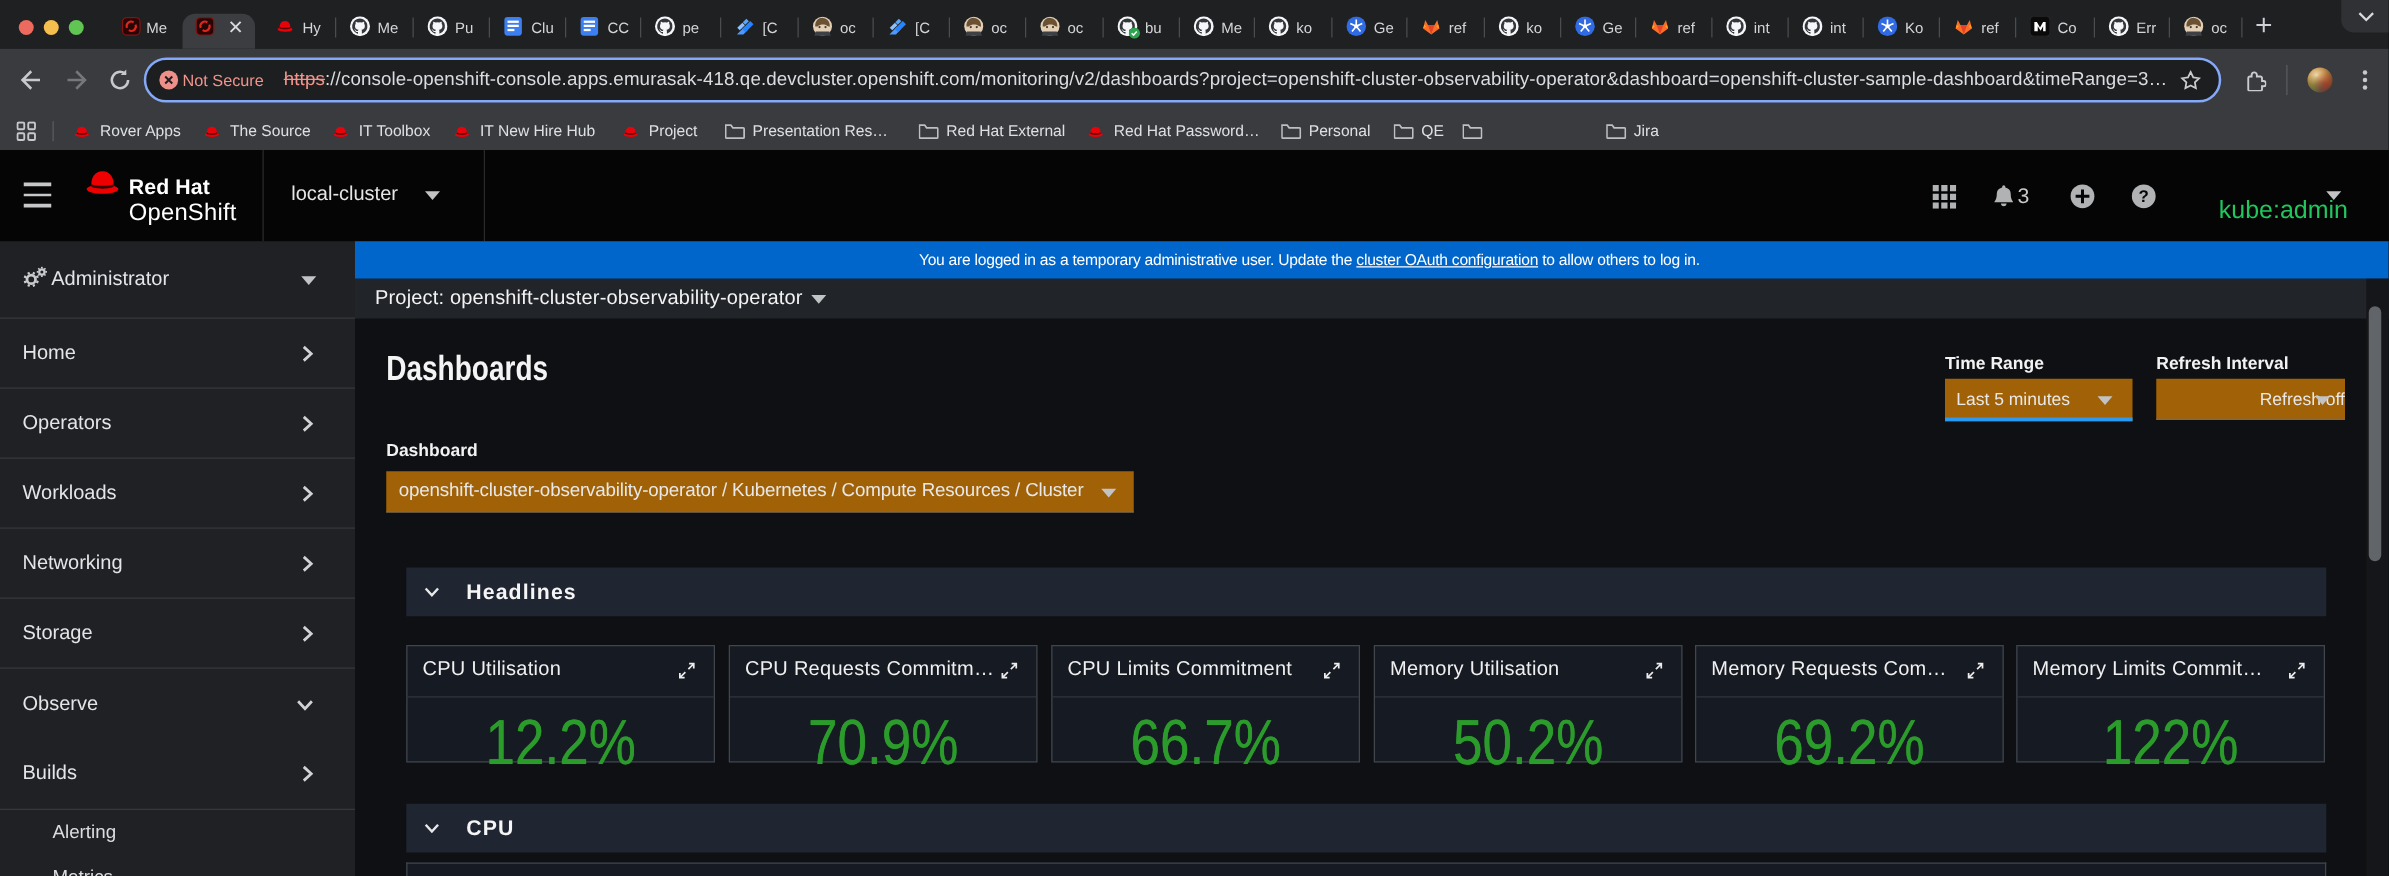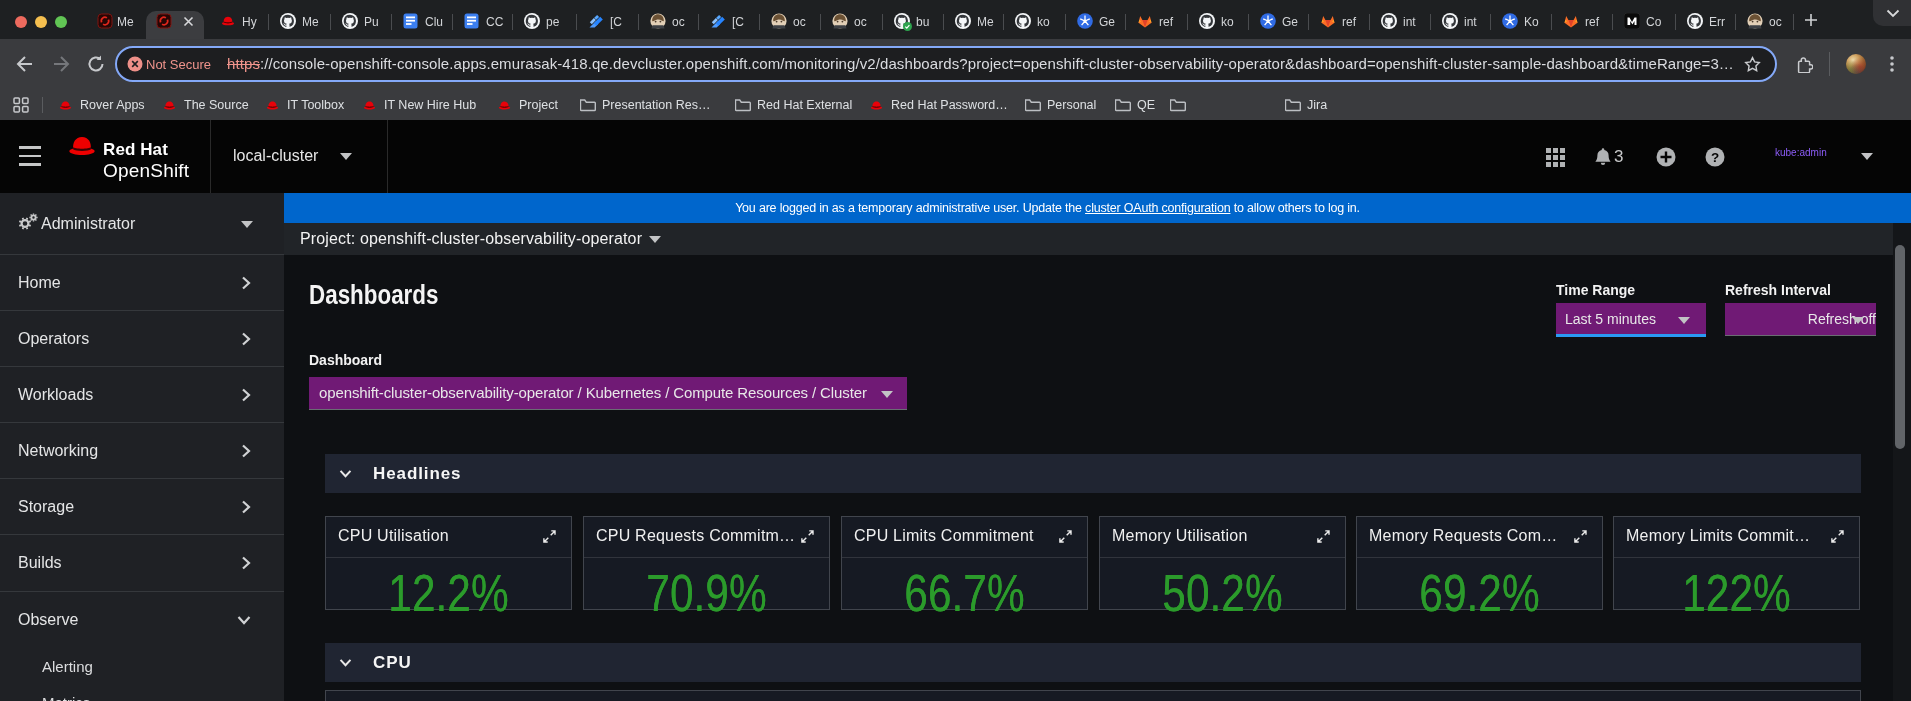--- a/index.html
+++ b/index.html
@@ -24,21 +24,21 @@
   .navitem { position:relative; height:56.1px; border-bottom:1px solid #35383c; }
   .navitem .t { position:absolute; left:18px; top:50%; transform:translateY(-50%);
     font-size:16px; color:#e4e5e6; }
   .navitem svg, .chev { position:absolute; right:33px; top:50%; transform:translateY(-50%); }
   #banner { left:284px; top:193px; width:1627px; height:30px; background:#0066cc;
     color:#fff; font-size:12.5px; letter-spacing:-0.2px; line-height:30px; }
   #banner .in { width:1527px; text-align:center; }
   #projectbar { left:284px; top:223px; width:1627px; height:32px; background:#212428; }
   #content { left:284px; top:255px; width:1609px; height:446px; background:#0e1013; }
   .label { font-weight:bold; font-size:14px; color:#f2f2f2; }
-  .pfselect { position:absolute; background:#701a75; border-bottom:1px solid #6a6e73;
+  .pfselect { position:absolute; background:#a16207; border-bottom:1px solid #6a6e73;
     font-size:14px; color:#e8e8e8; height:33px; line-height:32px; }
   .sectionbar { position:absolute; left:41px; width:1536px; height:39px; background:#202532;
     color:#f5f5f5; }
   .sectionbar .st { position:absolute; left:48px; top:10px; font-size:17px; font-weight:bold; letter-spacing:0.9px; }
   .card { position:absolute; top:516px; width:247px; height:94px; background:#161a23;
     border:1px solid #41454d; }
   .card .ct { position:absolute; left:12px; top:10px; font-size:16px; letter-spacing:0.22px; color:#f0f0f0; white-space:nowrap; }
   .card .sep { position:absolute; left:0; right:0; top:40px; height:1px; background:#31343c; }
   .card .num { position:absolute; left:0; right:0; top:41px; height:68px; text-align:center;
     font-size:51px; color:#2b9b2b; line-height:72px; transform:scale(0.832,1); text-shadow:0 0 0.6px #2b9b2b; }
@@ -408,21 +408,21 @@
       </svg>
   <div class="abs" style="left:1614px;top:147px;font-size:17px;color:#c8c9ca;">3</div>
   <svg class="abs" style="left:1656px;top:147px" width="20" height="20">
         <circle cx="10" cy="10" r="9.5" fill="#b0b2b4"></circle>
         <path d="M10 4.5v11M4.5 10h11" stroke="#050505" stroke-width="2.4"></path>
       </svg>
   <svg class="abs" style="left:1705px;top:147px" width="20" height="20">
         <circle cx="10" cy="10" r="9.5" fill="#b0b2b4"></circle>
         <text x="10" y="14.8" text-anchor="middle" font-family="Liberation Sans" font-size="13.5" font-weight="bold" fill="#050505">?</text>
       </svg>
-  <div class="abs" style="left:1775px;top:147px;font-size:10px;color:#8b5cf6;">kube:admin</div>
+  <div class="abs" style="left:1775px;top:157px;font-size:20px;color:#22c55e;">kube:admin</div>
   <div class="abs caret" style="left:1861px;top:153px;"></div>
 </div>
 
   <div class="abs" id="banner">
       <div class="in">You are logged in as a temporary administrative user. Update the <span style="text-decoration:underline">cluster OAuth configuration</span> to allow others to log in.</div>
     </div>
 
   <div class="abs" id="sidebar">
   <div style="position:relative;width:284px;height:62px;border-bottom:1px solid #35383c;">
     <svg style="position:absolute;left:17px;top:20px" width="22" height="18" viewBox="0 0 22 18">
@@ -459,30 +459,30 @@
         <svg class="chev" width="10" height="14" viewBox="0 0 10 14">
           <path d="M2 1.5 8 7l-6 5.5" fill="none" stroke="#d0d2d4" stroke-width="2.2"></path>
         </svg>
       </div>
   <div class="navitem">
         <div class="t">Storage</div>
         <svg class="chev" width="10" height="14" viewBox="0 0 10 14">
           <path d="M2 1.5 8 7l-6 5.5" fill="none" stroke="#d0d2d4" stroke-width="2.2"></path>
         </svg>
       </div>
+  <div class="navitem" style="border-bottom:none;">
+        <div class="t">Observe</div>
+        <svg class="chev" width="14" height="10" viewBox="0 0 14 10">
+          <path d="M1.5 2 7 8l5.5-6" fill="none" stroke="#d0d2d4" stroke-width="2.2"></path>
+        </svg>
+      </div>
   <div class="navitem">
         <div class="t">Builds</div>
         <svg class="chev" width="10" height="14" viewBox="0 0 10 14">
           <path d="M2 1.5 8 7l-6 5.5" fill="none" stroke="#d0d2d4" stroke-width="2.2"></path>
-        </svg>
-      </div>
-  <div class="navitem" style="border-bottom:none;">
-        <div class="t">Observe</div>
-        <svg class="chev" width="14" height="10" viewBox="0 0 14 10">
-          <path d="M1.5 2 7 8l5.5-6" fill="none" stroke="#d0d2d4" stroke-width="2.2"></path>
         </svg>
       </div>
   <div style="position:relative;height:36px;">
         <div class="t" style="position:absolute;left:42px;top:50%;transform:translateY(-50%);font-size:15px;color:#dcdddf;">Alerting</div>
       </div>
   <div style="position:relative;height:36px;">
         <div class="t" style="position:absolute;left:42px;top:50%;transform:translateY(-50%);font-size:15px;color:#dcdddf;">Metrics</div>
       </div>
 </div>
 

